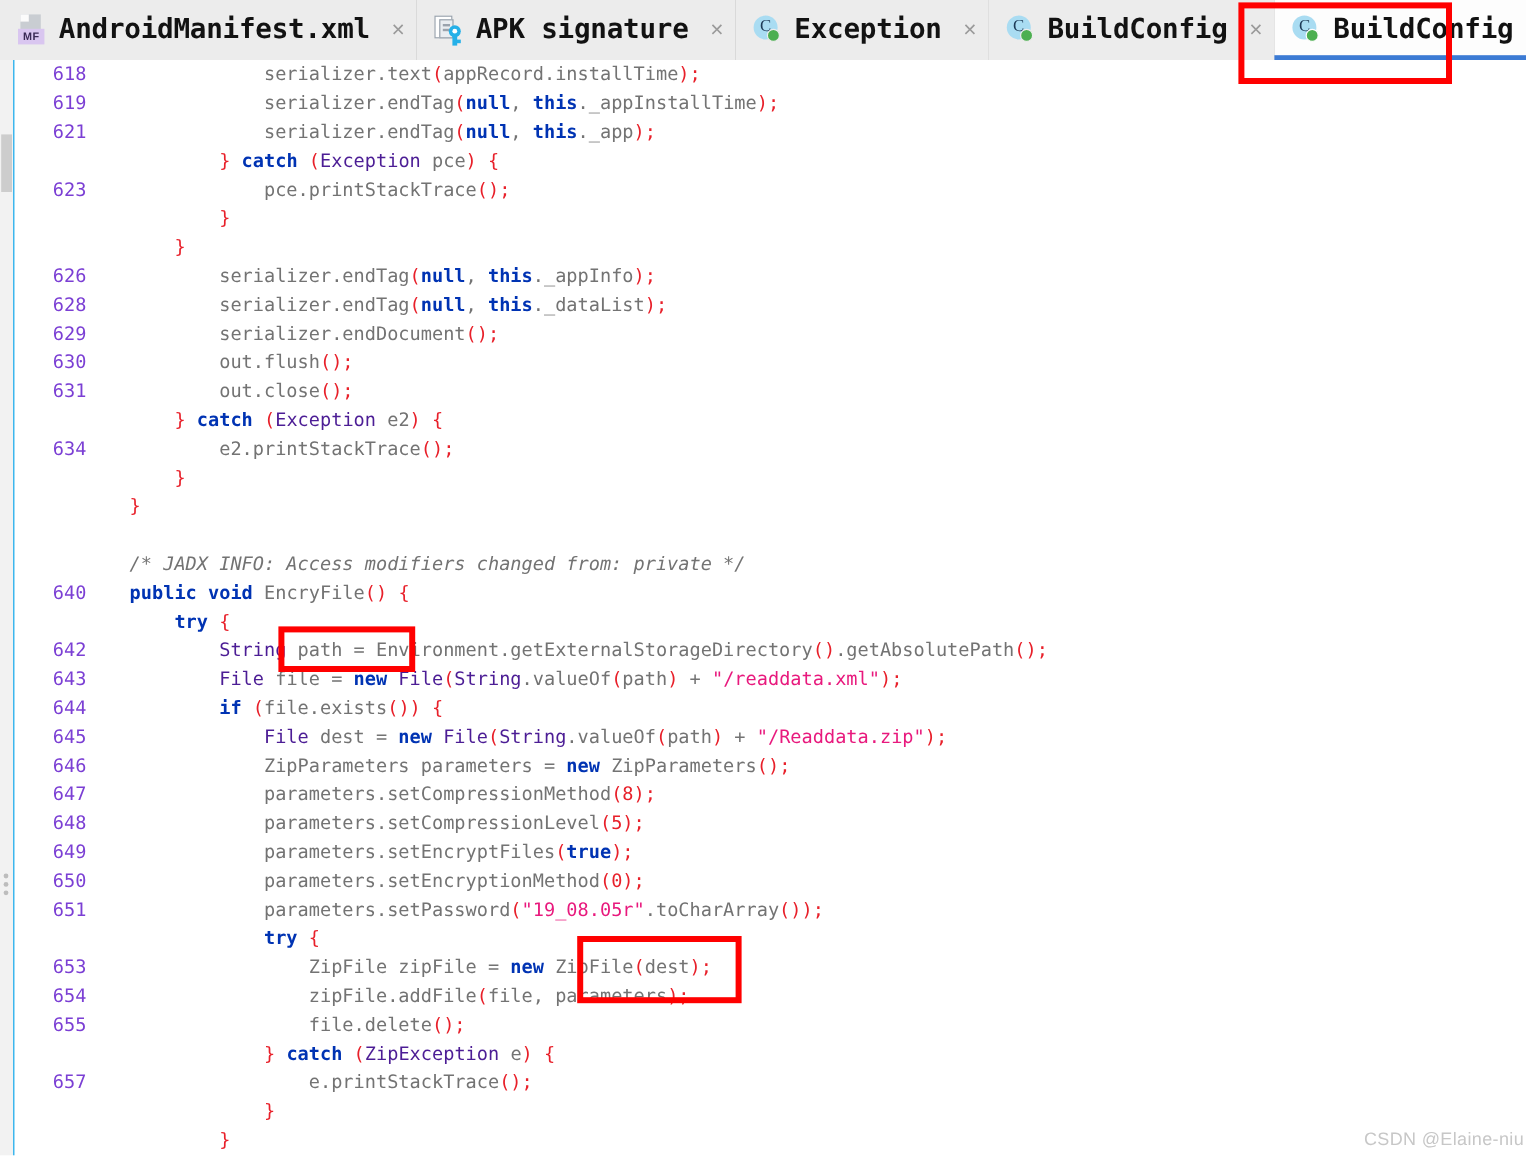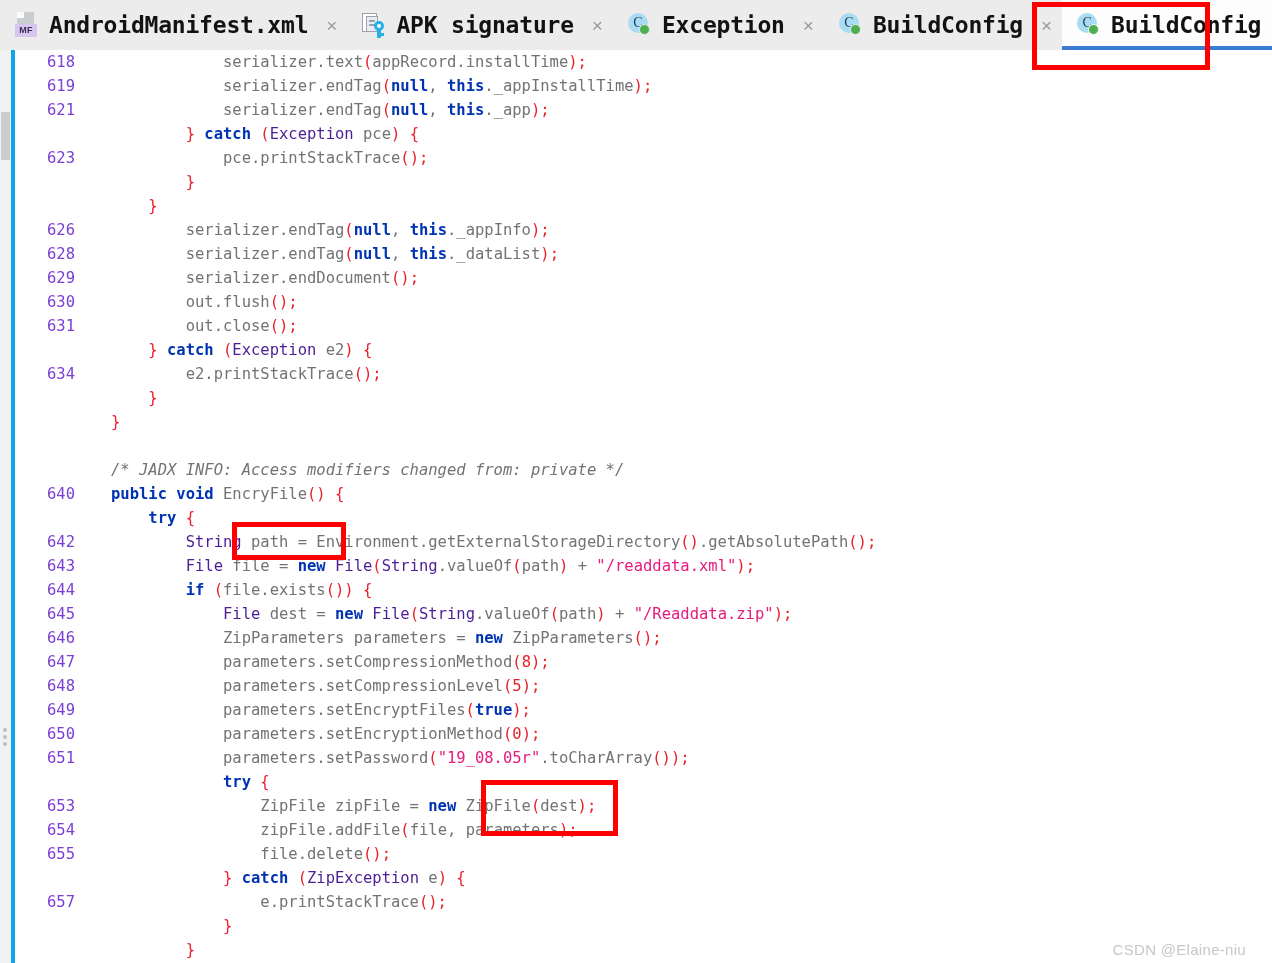--- a/index.html
+++ b/index.html
@@ -114,21 +114,21 @@
   }
   #leftbar .grip{
     position:absolute;left:3px;top:678px;width:4px;height:18px;
   }
   #leftbar .grip i{
     display:block;width:4px;height:4px;border-radius:50%;background:#bdbdbd;margin-bottom:3px;
   }
   #editpane{
     position:absolute;left:11px;top:0;right:0;bottom:0;
     background:#ffffff;
-    border-left:4px solid #0ea5e9;
+    border-left:1px solid #0ea5e9;
   }
   .code{
     position:absolute;left:0;top:0;
     font-family:"DejaVu Sans Mono", monospace;
     font-size:15.5px;
     line-height:24px;
     white-space:pre;
     color:#111111;
   }
   .gutter{ left:12px; width:48px; text-align:right; color:#7b3fd4; }
@@ -149,21 +149,21 @@
   
   .redbox{
     position:absolute;border:5px solid #ff0000;box-sizing:border-box;
     pointer-events:none;
   }
   #box-tab   { left:1032px; top:2px;  width:178px; height:68px; z-index:40; }
   #box-method{ left:232px;  top:472px; width:114px; height:38px; z-index:40; }
   #box-pass  { left:481px;  top:730px; width:137px; height:56px; z-index:40; }
 
   #watermark{
-    position:absolute;right:26px;bottom:5px;
+    position:absolute;right:2px;bottom:5px;
     font-family:"Liberation Sans",sans-serif;
     font-size:15px;color:#c7c7c7;letter-spacing:0.3px;
     white-space:nowrap;
   }
 </style>
 </head>
 <body>
 
 <div id="tabbar">
     <div class="tab">

